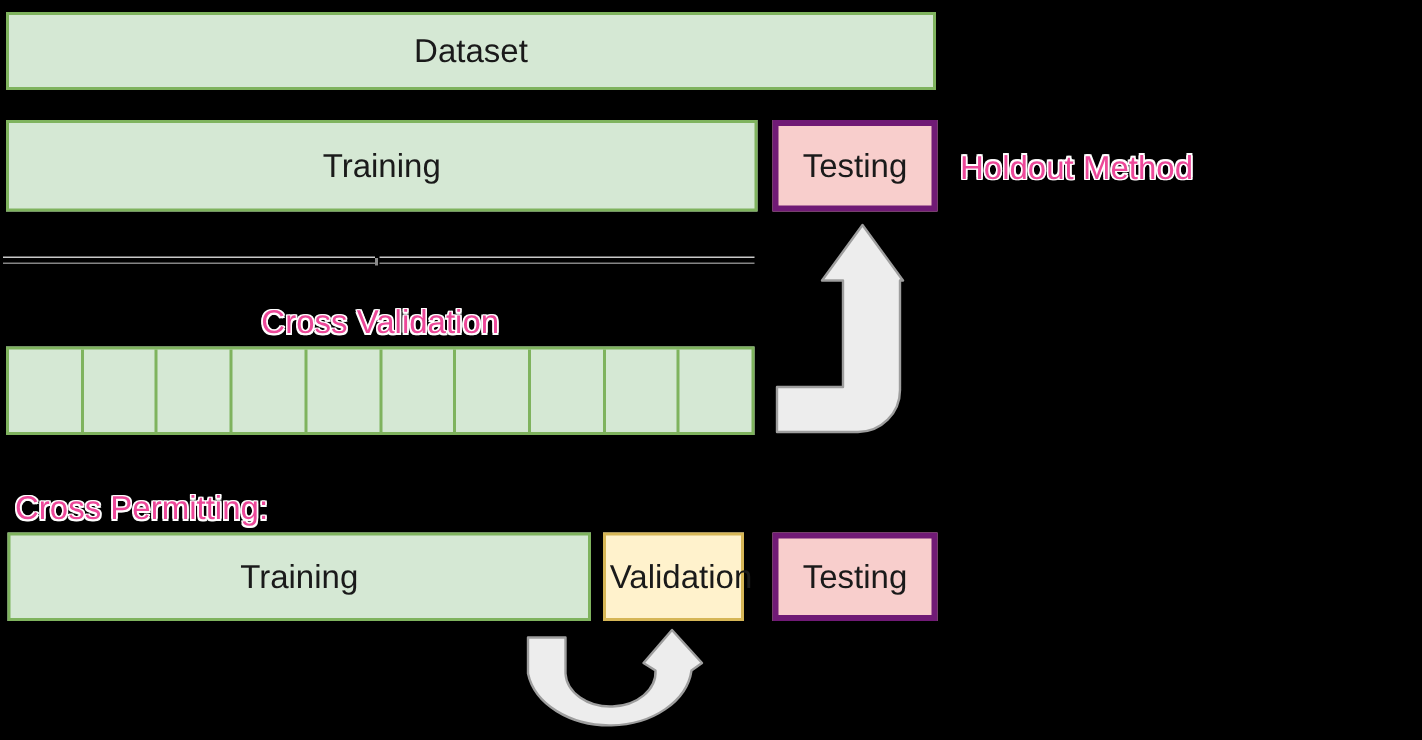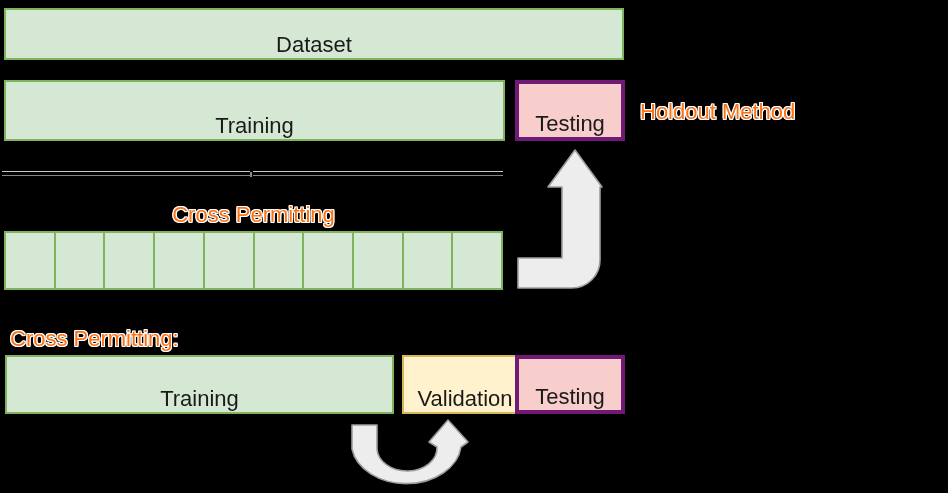--- a/index.html
+++ b/index.html
@@ -1,23 +1,23 @@
 <!DOCTYPE html>
 <html><head>
 <meta charset="utf-8">
 <style>
   html,body{margin:0;padding:0;background:#000;}
   .canvas{position:relative;width:948px;height:493px;background:#000000;overflow:hidden;
           font-family:"Liberation Sans",sans-serif;}
-  .box{position:absolute;box-sizing:border-box;display:flex;align-items:flex-end;justify-content:center;
+  .box{position:absolute;box-sizing:border-box;display:flex;align-items:center;justify-content:center;
        font-size:22px;color:#1a1a1a;white-space:nowrap;}
   .green{background:#d5e8d4;border:2px solid #7fb35e;}
   .pink{background:#f8cecc;border:4px solid #701a75;}
   .yellow{background:#fff2cc;border:2px solid #d6b656;}
-  .outline-text{position:absolute;color:#f97316;font-size:22px;white-space:nowrap;
+  .outline-text{position:absolute;color:#ec4899;font-size:22px;white-space:nowrap;
     text-shadow:-1px -1px 0 #fff,1px -1px 0 #fff,-1px 1px 0 #fff,1px 1px 0 #fff,
                  0 -1px 0 #fff,0 1px 0 #fff,-1px 0 0 #fff,1px 0 0 #fff;}
   
   .dataset{left:4px;top:8px;width:620px;height:52px;}
   .train-holdout{left:4px;top:80px;width:501px;height:61px;}
   .test-holdout{left:515px;top:80px;width:110px;height:61px;}
   .holdout-label{left:640px;top:99px;}
   
   .divider{position:absolute;top:171px;height:3px;border-top:1px solid #c9c9c9;border-bottom:1px solid #858585;}
   .divider.seg1{left:2px;width:248px;}
@@ -26,21 +26,21 @@
   
   .cv-label-wrap{position:absolute;left:4px;top:202px;width:499px;text-align:center;}
   .cv-label-wrap span{position:static;}
   .cv-bar{position:absolute;left:4px;top:231px;width:499px;height:59px;box-sizing:border-box;
           background:#d5e8d4;border:2px solid #7fb35e;display:flex;}
   .fold{flex:1 1 0;border-right:2px solid #7fb35e;}
   .fold:last-child{border-right:none;}
   
   .dp-label{left:10px;top:326px;}
   .train-split{left:5px;top:355px;width:389px;height:59px;}
-  .validation{left:402px;top:355px;width:116px;height:59px;padding-left:10px;}
+  .validation{left:402px;top:355px;width:94px;height:59px;padding-left:10px;}
   .test-split{left:515px;top:355px;width:110px;height:59px;}
   .tvt-label{left:638px;top:371px;}
   
   .arrows{position:absolute;left:0;top:0;width:948px;height:493px;pointer-events:none;}
   
   .credit{position:absolute;right:4px;top:467px;font-size:11px;font-weight:bold;color:#000;
     text-shadow:-1px -1px 0 #fff,1px -1px 0 #fff,-1px 1px 0 #fff,1px 1px 0 #fff,
                  0 -1px 0 #fff,0 1px 0 #fff,-1px 0 0 #fff,1px 0 0 #fff;}
 </style>
 </head>
@@ -58,21 +58,21 @@
   <div class="box pink test-holdout">
     <span>Testing</span>
   </div>
   <div class="outline-text holdout-label">Holdout Method</div>
 
   <div class="divider seg1"></div>
   <div class="divider seg2"></div>
   <div class="divider-tick"></div>
 
   <div class="cv-label-wrap">
-    <span class="outline-text">Cross Permitting</span>
+    <span class="outline-text">Cross Validation</span>
   </div>
   <div class="cv-bar">
       <div class="fold"></div>
       <div class="fold"></div>
       <div class="fold"></div>
       <div class="fold"></div>
       <div class="fold"></div>
       <div class="fold"></div>
       <div class="fold"></div>
       <div class="fold"></div>

